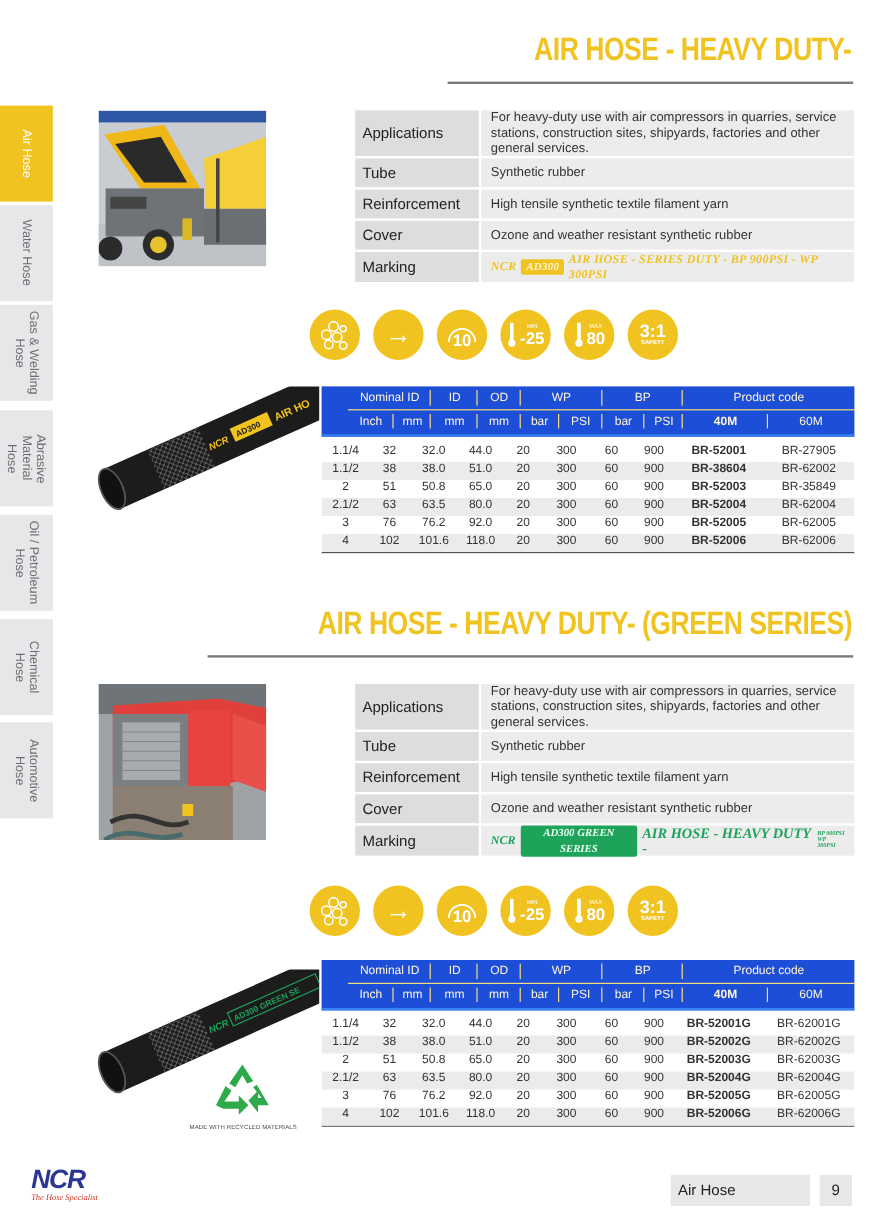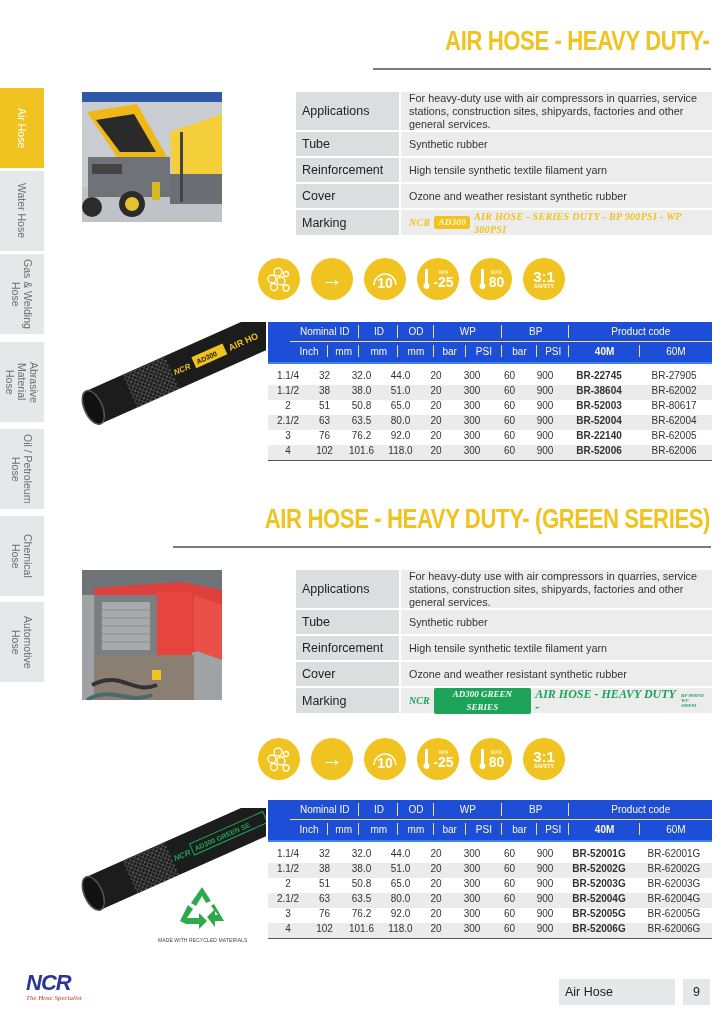--- a/index.html
+++ b/index.html
@@ -258,21 +258,21 @@
   <div class="dt-body" id="tbody-0">
       <div class="dt-row">
         <div class="c w1">1.1/4</div>
         <div class="c w2">32</div>
         <div class="c w3">32.0</div>
         <div class="c w4">44.0</div>
         <div class="c w5">20</div>
         <div class="c w6">300</div>
         <div class="c w7">60</div>
         <div class="c w8">900</div>
-        <div class="c w9">BR-22745</div>
+        <div class="c w9">BR-52001</div>
         <div class="c w10">BR-27905</div>
       </div>
       <div class="dt-row alt">
         <div class="c w1">1.1/2</div>
         <div class="c w2">38</div>
         <div class="c w3">38.0</div>
         <div class="c w4">51.0</div>
         <div class="c w5">20</div>
         <div class="c w6">300</div>
         <div class="c w7">60</div>
@@ -283,21 +283,21 @@
       <div class="dt-row">
         <div class="c w1">2</div>
         <div class="c w2">51</div>
         <div class="c w3">50.8</div>
         <div class="c w4">65.0</div>
         <div class="c w5">20</div>
         <div class="c w6">300</div>
         <div class="c w7">60</div>
         <div class="c w8">900</div>
         <div class="c w9">BR-52003</div>
-        <div class="c w10">BR-80617</div>
+        <div class="c w10">BR-35849</div>
       </div>
       <div class="dt-row alt">
         <div class="c w1">2.1/2</div>
         <div class="c w2">63</div>
         <div class="c w3">63.5</div>
         <div class="c w4">80.0</div>
         <div class="c w5">20</div>
         <div class="c w6">300</div>
         <div class="c w7">60</div>
         <div class="c w8">900</div>
@@ -306,21 +306,21 @@
       </div>
       <div class="dt-row">
         <div class="c w1">3</div>
         <div class="c w2">76</div>
         <div class="c w3">76.2</div>
         <div class="c w4">92.0</div>
         <div class="c w5">20</div>
         <div class="c w6">300</div>
         <div class="c w7">60</div>
         <div class="c w8">900</div>
-        <div class="c w9">BR-22140</div>
+        <div class="c w9">BR-52005</div>
         <div class="c w10">BR-62005</div>
       </div>
       <div class="dt-row alt">
         <div class="c w1">4</div>
         <div class="c w2">102</div>
         <div class="c w3">101.6</div>
         <div class="c w4">118.0</div>
         <div class="c w5">20</div>
         <div class="c w6">300</div>
         <div class="c w7">60</div>

